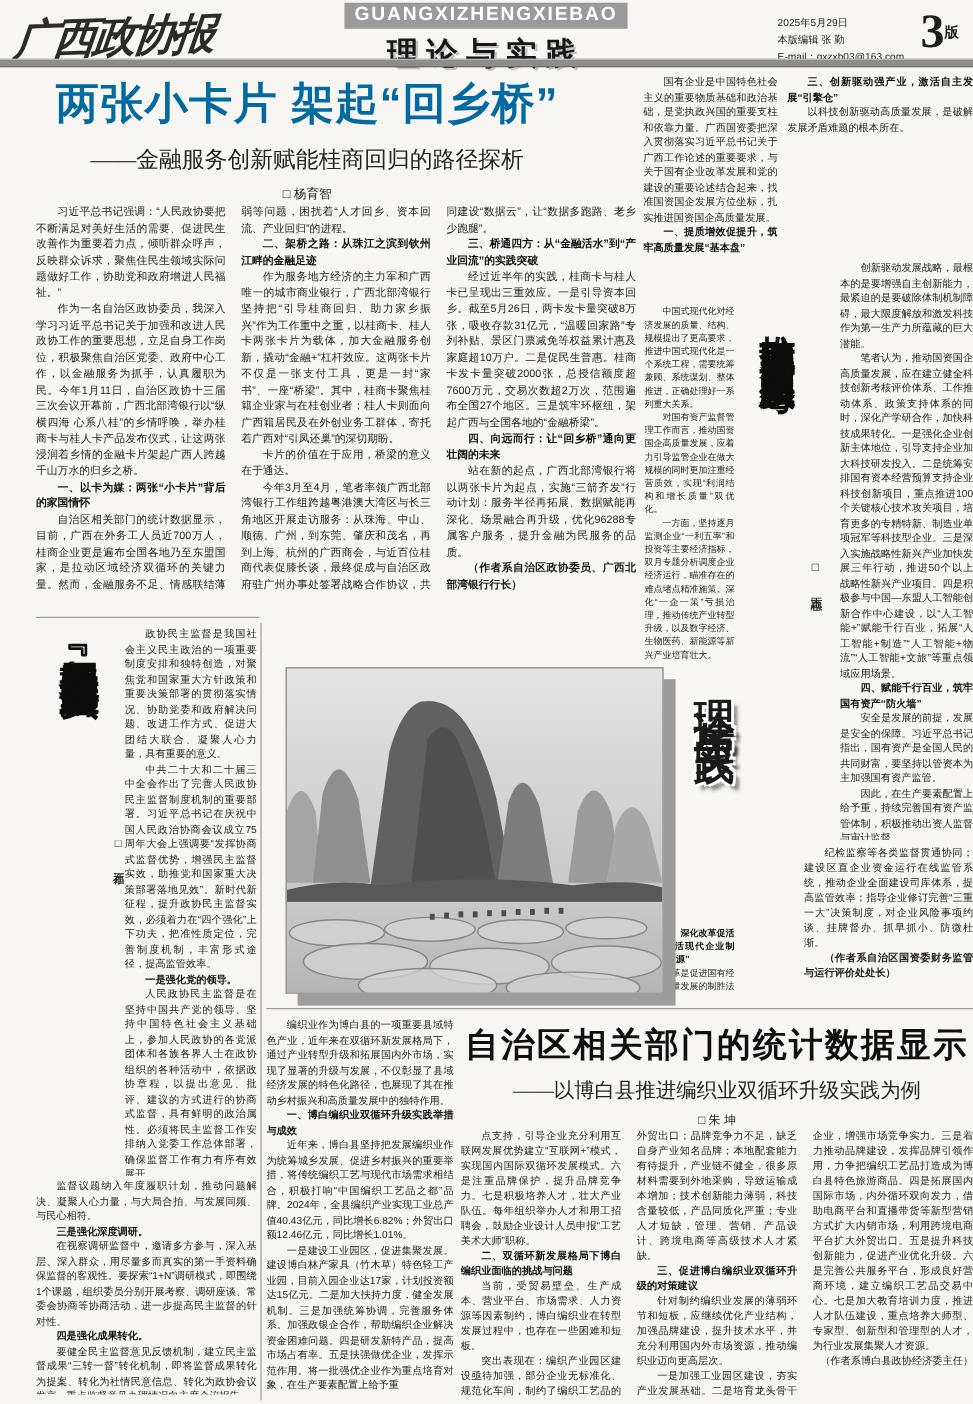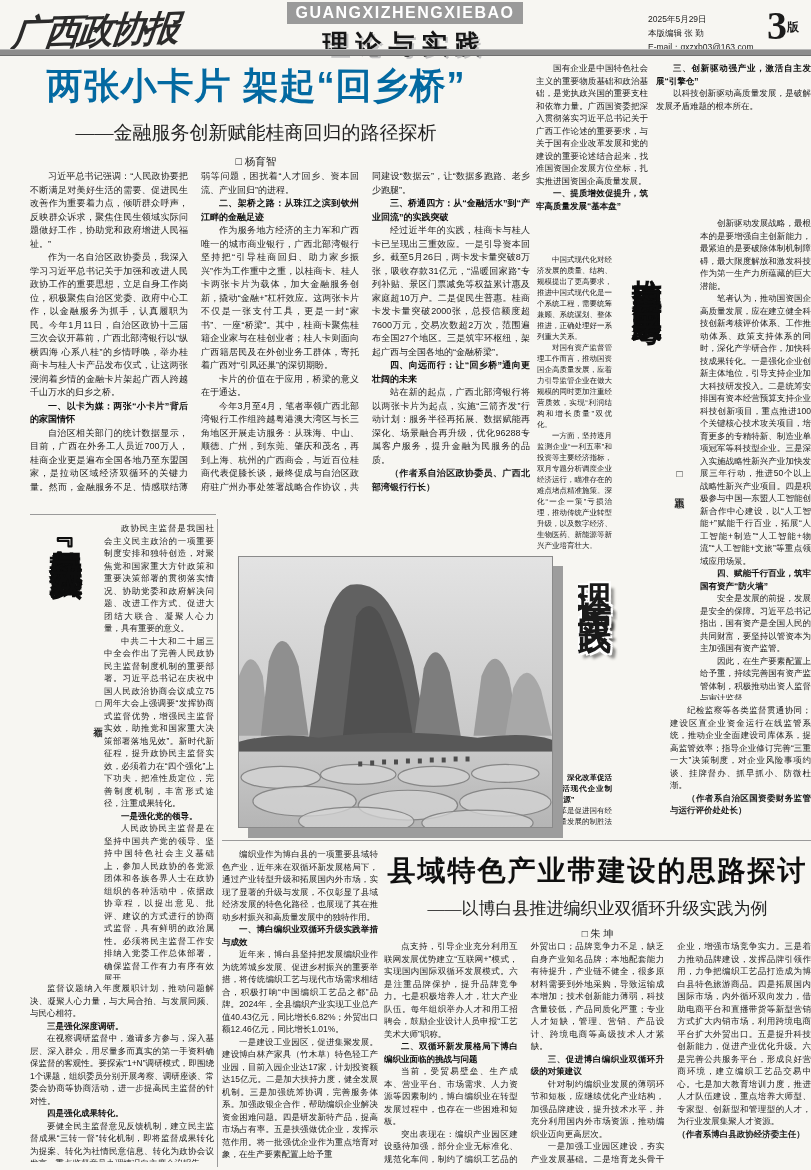--- a/index.html
+++ b/index.html
@@ -31,21 +31,21 @@
   .dateblock { left:648px; top:12px; width:110px; font-size:8.5px; line-height:1.65; color:#222; }
   .pagenum { left:760px; top:6px; width:46px;text-align:center; }
   .pagenum .num { font-family:"Liberation Serif", serif; font-size:40px; font-weight:900; line-height:1; }
   .pagenum .unit { font-size:12px; font-weight:bold; vertical-align:8px; }
   .toprule { left:0; top:49px; width:811px; height:7px; background:#8d8d8d; border-top:1px solid #b9b9b9; border-bottom:1px solid #6f6f6f; }
 
   
   .para { margin:0; text-indent:2em; text-align:justify; }
   .shead { font-weight:bold; color:#111; }
   .bsig { font-weight:bold; }
-  .rsig { font-weight:bold; text-align:left; text-indent:0; }
+  .rsig { font-weight:normal; text-align:right; text-indent:0; }
   .bodytxt { font-size:8.5px; line-height:12.5px; color:#222; }
   .vtext { writing-mode:vertical-rl; text-orientation:upright; }
 
   
   .main-head { left:30px; top:62px; width:452px; text-align:center; }
   .main-title { font-size:36px; font-weight:900; letter-spacing:1px; color:#0369a1; white-space:nowrap; }
   .main-sub { margin-top:9px; font-family:"Liberation Serif", serif; font-size:19px; color:#222; }
   .main-auth { margin-top:9px; font-size:10.5px; color:#222; }
   .main-cols { left:30px; top:170px; width:500px; height:337px;
     column-count:3; column-gap:13px; column-fill:auto;
@@ -158,21 +158,21 @@
     <p class="para">纪检监察等各类监督贯通协同；建设区直企业资金运行在线监管系统，推动企业全面建设司库体系，提高监管效率；指导企业修订完善“三重一大”决策制度，对企业风险事项约谈、挂牌督办、抓早抓小、防微杜渐。</p>
     <p class="para bsig">（作者系自治区国资委财务监管与运行评价处处长）</p>
   </div>
 
 <div class="abs rule-h1"></div>
 <div class="abs rule-v1"></div>
 <div class="abs sup-vhead vtext">坚持『四个强化』提升民主监督实效</div>
 <div class="abs sup-vauth vtext">□ 石福才</div>
 <div class="abs sup-narrow bodytxt">
     <p class="para">政协民主监督是我国社会主义民主政治的一项重要制度安排和独特创造，对聚焦党和国家重大方针政策和重要决策部署的贯彻落实情况、协助党委和政府解决问题、改进工作方式、促进大团结大联合、凝聚人心力量，具有重要的意义。</p>
-    <p class="para">中共二十大和二十届三中全会作出了完善人民政协民主监督制度机制的重要部署。习近平总书记在庆祝中国人民政治协商会议成立75周年大会上强调要“发挥协商式监督优势，增强民主监督实效，助推党和国家重大决策部署落地见效”。新时代新征程，提升政协民主监督实效，必须着力在“四个强化”上下功夫，把准性质定位，完善制度机制，丰富形式途径，注重成果转化。</p>
+    <p class="para">中共二十大和二十届三中全会作出了完善人民政协民主监督制度机制的重要部署。习近平总书记在庆祝中国人民政治协商会议成立75周年大会上强调要“发挥协商式监督优势，增强民主监督实效，助推党和国家重大决策部署落地见效”。新时代新征程，提升政协民主监督实效，必须着力在“四个强化”上下功夫，把准性质定位，完善制度机制，丰富形式途径，提高监管效率。</p>
     <p class="para shead">一是强化党的领导。</p>
     <p class="para">人民政协民主监督是在坚持中国共产党的领导、坚持中国特色社会主义基础上，参加人民政协的各党派团体和各族各界人士在政协组织的各种活动中，依据政协章程，以提出意见、批评、建议的方式进行的协商式监督，具有鲜明的政治属性。必须将民主监督工作安排纳入党委工作总体部署，确保监督工作有力有序有效展开。</p>
   </div>
 <div class="abs sup-wide bodytxt">
     <p class="para">监督议题纳入年度履职计划，推动问题解决、凝聚人心力量，与大局合拍、与发展同频、与民心相符。</p>
     <p class="para shead">三是强化深度调研。</p>
     <p class="para">在视察调研监督中，邀请多方参与，深入基层、深入群众，用尽量多而真实的第一手资料确保监督的客观性。要探索“1+N”调研模式，即围绕1个课题，组织委员分别开展考察、调研座谈、常委会协商等协商活动，进一步提高民主监督的针对性。</p>
     <p class="para shead">四是强化成果转化。</p>
     <p class="para">要健全民主监督意见反馈机制，建立民主监督成果“三转一督”转化机制，即将监督成果转化为提案、转化为社情民意信息、转化为政协会议发言，重点监督意见办理情况向主席会议报告。</p>
   </div>
@@ -228,21 +228,21 @@
 <div class="abs photo-overlay vtext">理论与实践</div>
 
 <div class="abs rule-h2"></div>
 <div class="abs weav-col1 bodytxt">
     <p class="para">编织业作为博白县的一项重要县域特色产业，近年来在双循环新发展格局下，通过产业转型升级和拓展国内外市场，实现了显著的升级与发展，不仅彰显了县域经济发展的特色化路径，也展现了其在推动乡村振兴和高质量发展中的独特作用。</p>
     <p class="para shead">一、博白编织业双循环升级实践举措与成效</p>
     <p class="para">近年来，博白县坚持把发展编织业作为统筹城乡发展、促进乡村振兴的重要举措，将传统编织工艺与现代市场需求相结合，积极打响“中国编织工艺品之都”品牌。2024年，全县编织产业实现工业总产值40.43亿元，同比增长6.82%；外贸出口额12.46亿元，同比增长1.01%。</p>
     <p class="para">一是建设工业园区，促进集聚发展。建设博白林产家具（竹木草）特色轻工产业园，目前入园企业达17家，计划投资额达15亿元。二是加大扶持力度，健全发展机制。三是加强统筹协调，完善服务体系。加强政银企合作，帮助编织企业解决资金困难问题。四是研发新特产品，提高市场占有率。五是扶强做优企业，发挥示范作用。将一批强优企业作为重点培育对象，在生产要素配置上给予重</p>
   </div>
 <div class="abs weav-head">
-  <div class="weav-title">县域特色产业带建设的思路探讨</div>
+  <div class="weav-title">自治区相关部门的统计数据显示</div>
   <div class="weav-sub">——以博白县推进编织业双循环升级实践为例</div>
   <div class="weav-auth">□ 朱 坤</div>
 </div>
 <div class="abs weav-cols bodytxt">
     <p class="para">点支持，引导企业充分利用互联网发展优势建立“互联网+”模式，实现国内国际双循环发展模式。六是注重品牌保护，提升品牌竞争力。七是积极培养人才，壮大产业队伍。每年组织举办人才和用工招聘会，鼓励企业设计人员申报“工艺美术大师”职称。</p>
     <p class="para shead">二、双循环新发展格局下博白编织业面临的挑战与问题</p>
     <p class="para">当前，受贸易壁垒、生产成本、营业平台、市场需求、人力资源等因素制约，博白编织业在转型发展过程中，也存在一些困难和短板。</p>
     <p class="para">突出表现在：编织产业园区建设亟待加强，部分企业无标准化、规范化车间，制约了编织工艺品的外贸出口；品牌竞争力不足，缺乏自身产业知名品牌；本地配套能力有待提升，产业链不健全，很多原材料需要到外地采购，导致运输成本增加；技术创新能力薄弱，科技含量较低，产品同质化严重；专业人才短缺，管理、营销、产品设计、跨境电商等高级技术人才紧缺。</p>
     <p class="para shead">三、促进博白编织业双循环升级的对策建议</p>
     <p class="para">针对制约编织业发展的薄弱环节和短板，应继续优化产业结构，加强品牌建设，提升技术水平，并充分利用国内外市场资源，推动编织业迈向更高层次。</p>

